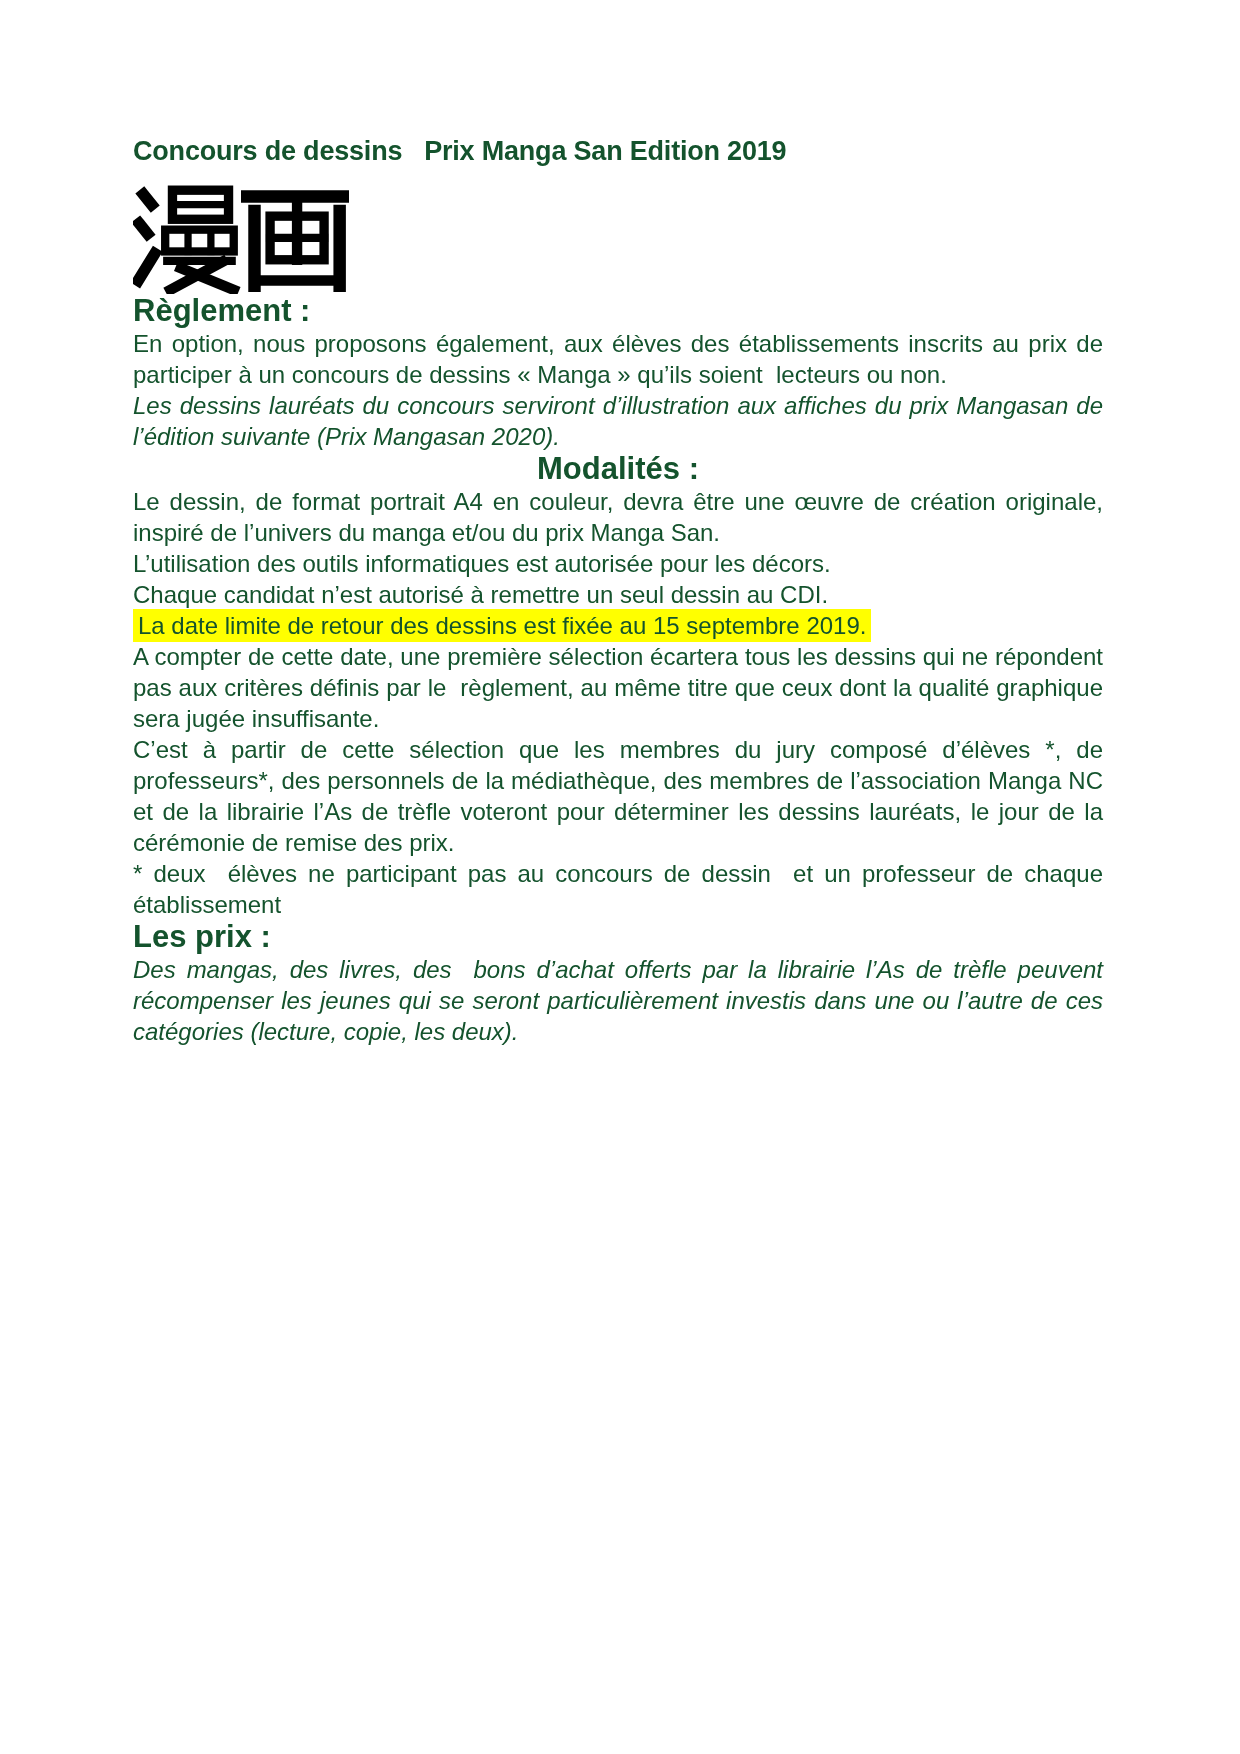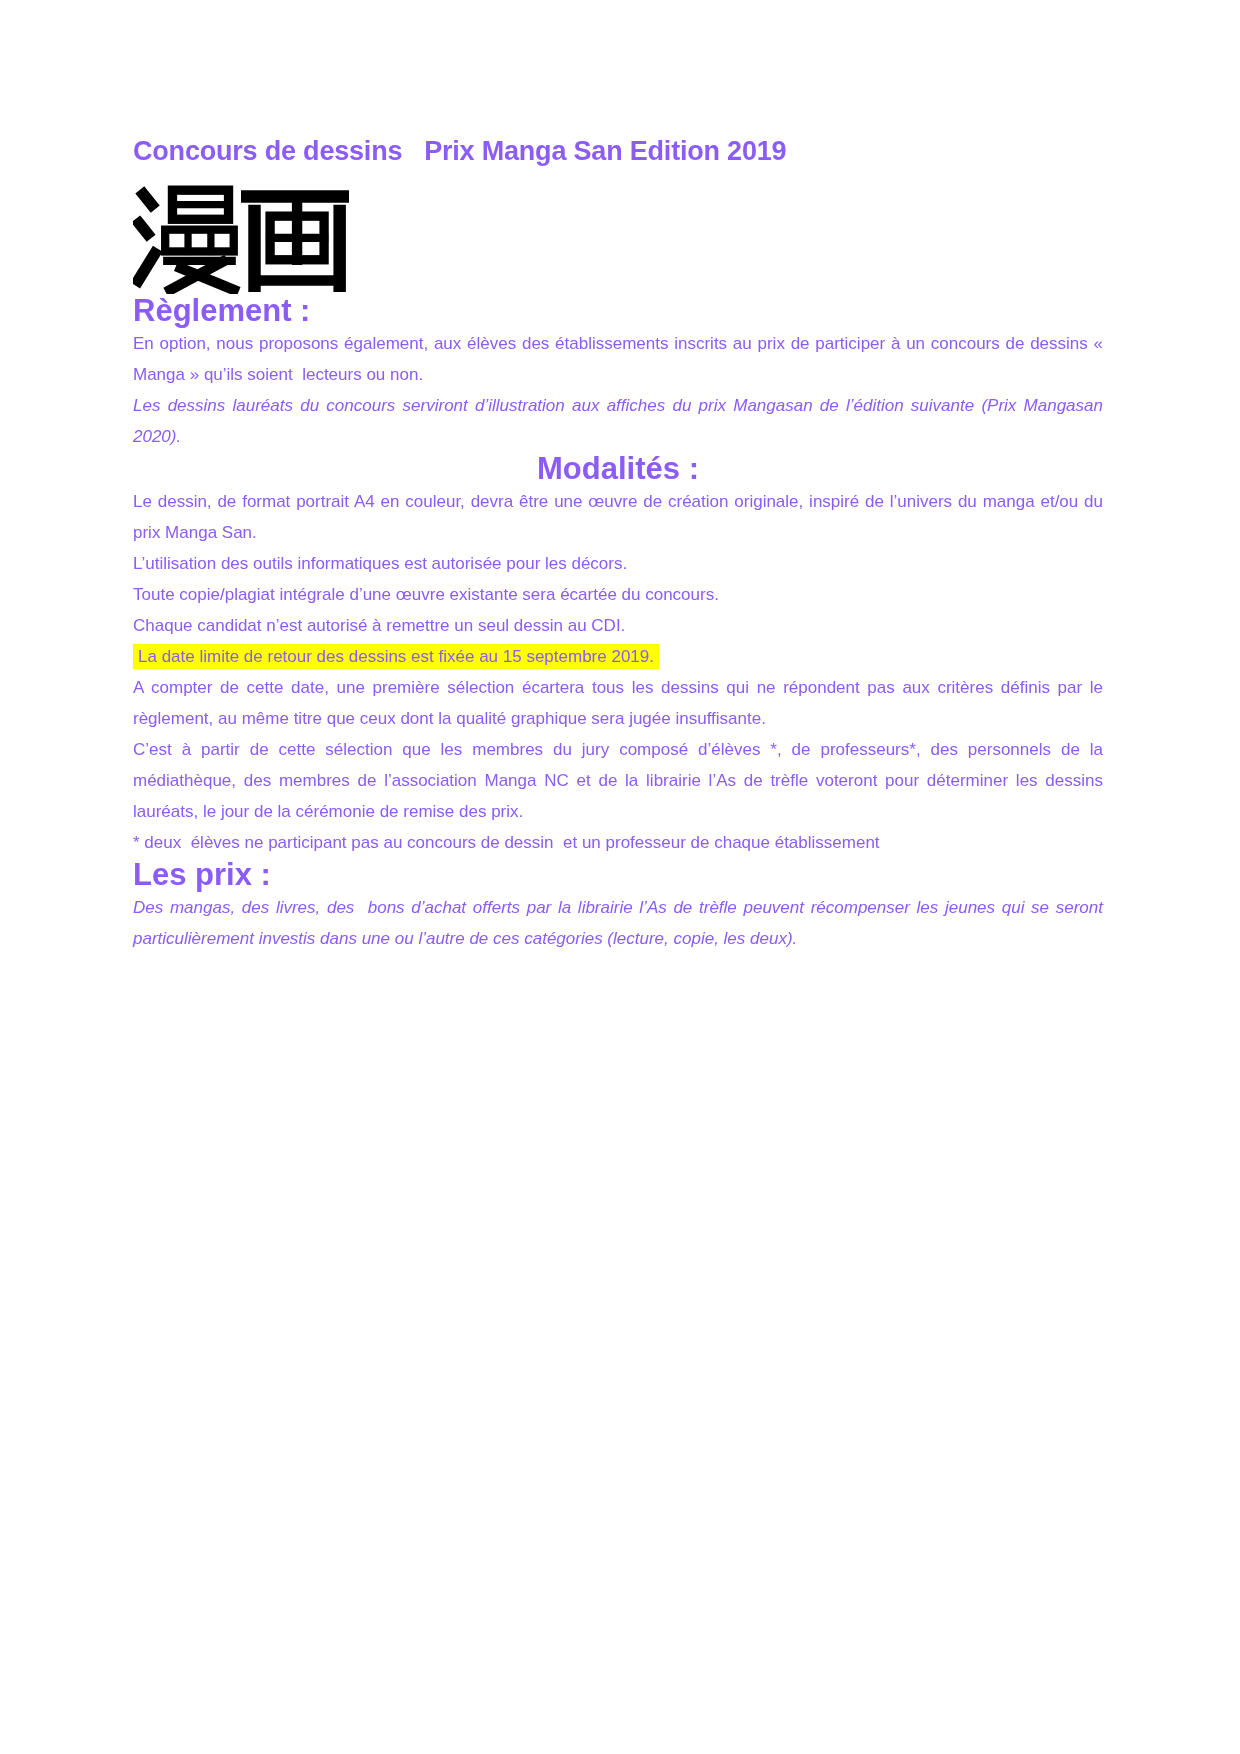--- a/index.html
+++ b/index.html
@@ -6,21 +6,21 @@
     margin: 0;
     padding: 0;
     background: #ffffff;
   }
   .page {
     position: relative;
     width: 1240px;
     height: 1754px;
     background: #ffffff;
     font-family: "Liberation Sans", sans-serif;
-    color: #8b5cf6;
+    color: #14532d;
     overflow: hidden;
     box-sizing: border-box;
     padding: 136px 0 0 133px;
   }
   .content {
     width: 970px;
   }
   .doc-title {
     font-size: 27px;
     font-weight: bold;
@@ -38,21 +38,21 @@
   h2.sec-heading {
     font-size: 31px;
     font-weight: bold;
     line-height: 34px;
     margin: 0;
   }
   .mt-reglement   { margin-top: 16px; }
   .mt-modalites   { margin-top: 50px; text-align: center; }
   .mt-prix        { margin-top: 43px; }
   p.para {
-    font-size: 17px;
+    font-size: 24px;
     line-height: 31px;
     margin: 0;
     white-space: pre-wrap;
     text-align: justify;
   }
   .mt-p-sm  { margin-top: 9px; }
   .mt-p-md  { margin-top: 13px; }
   .mt-p-lg  { margin-top: 19px; font-style: italic; }
   .mt-p1    { margin-top: 11px; }
   .mt-p4    { margin-top: 14px; }
@@ -114,21 +114,20 @@
     <p class="para mt-p1">En option, nous proposons également, aux élèves des établissements inscrits au prix de participer à un concours de dessins « Manga » qu’ils soient  lecteurs ou non.</p>
 
     <p class="para mt-p-lg">Les dessins lauréats du concours serviront d’illustration aux affiches du prix Mangasan de l’édition suivante (Prix Mangasan 2020).</p>
 
     <h2 class="sec-heading mt-modalites">Modalités :</h2>
 
     <p class="para mt-p-md">Le dessin, de format portrait A4 en couleur, devra être une œuvre de création originale, inspiré de l’univers du manga et/ou du prix Manga San.</p>
 
     <p class="para mt-p4">L’utilisation des outils informatiques est autorisée pour les décors.</p>
 
-    <p class="para mt-p-sm">Toute copie/plagiat intégrale d’une œuvre existante sera écartée du concours.</p>
 
     <p class="para mt-p-md">Chaque candidat n’est autorisé à remettre un seul dessin au CDI.</p>
 
     <p class="para mt-hl highlight-line"><span class="hl">La date limite de retour des dessins est fixée au 15 septembre 2019.</span></p>
 
     <p class="para mt-after-hl">A compter de cette date, une première sélection écartera tous les dessins qui ne répondent pas aux critères définis par le  règlement, au même titre que ceux dont la qualité graphique sera jugée insuffisante.</p>
 
     <p class="para mt-p-sm">C’est à partir de cette sélection que les membres du jury composé d’élèves *, de professeurs*, des personnels de la médiathèque, des membres de l’association Manga NC et de la librairie l’As de trèfle voteront pour déterminer les dessins lauréats, le jour de la cérémonie de remise des prix.</p>
 
     <p class="para mt-p-sm">* deux  élèves ne participant pas au concours de dessin  et un professeur de chaque établissement</p>

